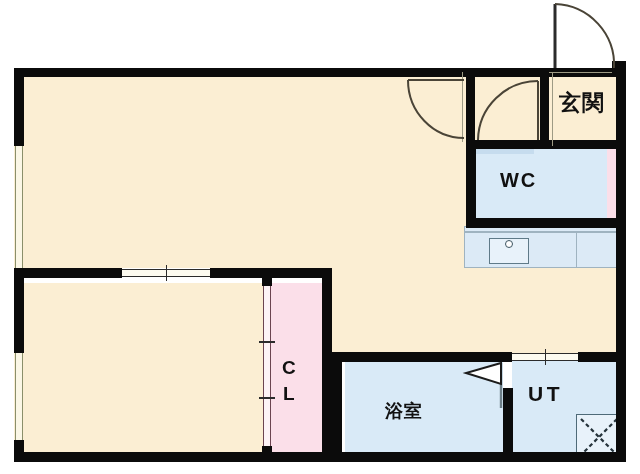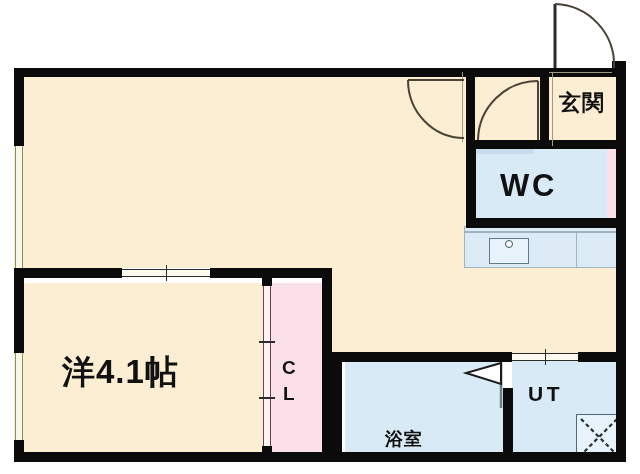--- a/index.html
+++ b/index.html
@@ -70,21 +70,21 @@
   .label {
     position: absolute;
     color: #111111;
     white-space: nowrap;
     font-weight: bold;
     letter-spacing: 0.06em;
     line-height: 1;
   }
   .lbl-ldk  { font-size: 35px; letter-spacing: 0.07em; }
   .lbl-you  { font-size: 33px; letter-spacing: 0.03em; }
-  .lbl-wc   { font-size: 31px; letter-spacing: 0.09em; }
+  .lbl-wc   { font-size: 20px; letter-spacing: 0.09em; }
   .lbl-gen  { font-size: 22px; letter-spacing: 0.04em; text-align: right; }
   .lbl-bath { font-size: 18px; letter-spacing: 0.04em; }
   .lbl-ut   { font-size: 21px; letter-spacing: 0.17em; }
   .lbl-cl   { font-size: 19px; letter-spacing: 0; text-align: center; line-height: 1.35; }
 </style>
 </head>
 <body>
 
 <div id="plan">
 
@@ -197,28 +197,27 @@
   </div>
 
   <div class="swing" style="left:466px; top:362px; width:42px; height:48px;">
     <svg width="42" height="48" viewBox="0 0 42 48">
       <path d="M 35 1 L 35 46" stroke="#6d7f88" stroke-width="2.4" fill="none"></path>
       <path d="M 35 1 L 0 11 L 35 22 Z" fill="#ffffff" stroke="#1b1b1b" stroke-width="2"></path>
     </svg>
   </div>
 
 
-  <div class="label lbl-you" style="left:62px; top:355px;">洋4.1帖</div>
 
   <div class="label lbl-cl" style="left:282px; top:355px;">
     <div>C</div>
     <div>L</div>
   </div>
 
   <div class="label lbl-wc" style="left:500px; top:170px;">WC</div>
 
   <div class="label lbl-gen" style="left:559px; top:92px;">玄関</div>
 
-  <div class="label lbl-bath" style="left:385px; top:402px;margin-top:28px;">浴室</div>
+  <div class="label lbl-bath" style="left:385px; top:402px;">浴室</div>
 
   <div class="label lbl-ut" style="left:528px; top:383px;">UT</div>
 
 </div>
 
 </body></html>

